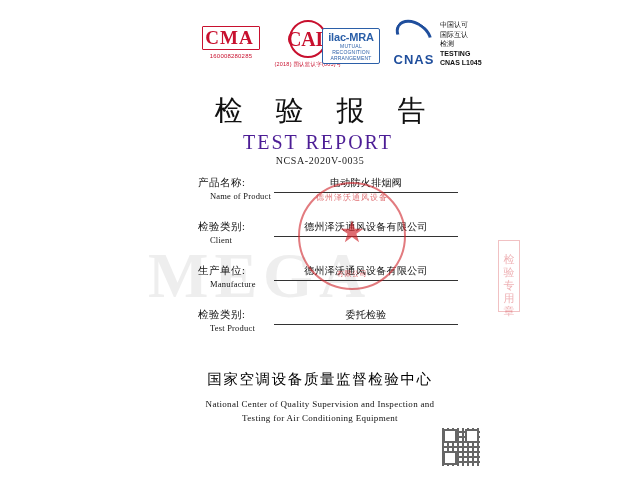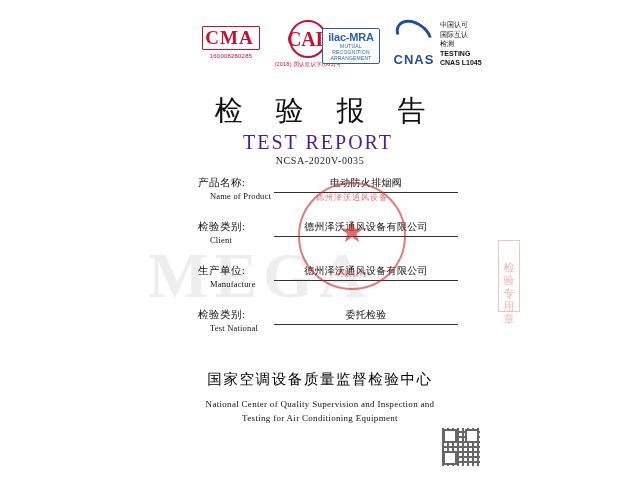--- a/index.html
+++ b/index.html
@@ -312,21 +312,21 @@
     position: absolute;
     left: 498px;
     top: 240px;
     width: 22px;
     height: 72px;
     border: 1.5px solid rgba(206, 32, 39, 0.28);
     color: rgba(206, 32, 39, 0.35);
     font-size: 11px;
     line-height: 13px;
     text-align: center;
-    padding-top: 20px;
+    padding-top: 12px;
     box-sizing: border-box;
     pointer-events: none;
   }
 
   
   .qr {
     position: absolute;
     left: 442px;
     top: 428px;
     width: 38px;
@@ -420,21 +420,21 @@
         <div class="label-cn">生产单位:</div>
         <div class="label-en">Manufacture</div>
       </div>
       <div class="field-value">德州泽沃通风设备有限公司</div>
       <div class="field-rule"></div>
     </div>
 
     <div class="field-row">
       <div class="field-label">
         <div class="label-cn">检验类别:</div>
-        <div class="label-en">Test National</div>
+        <div class="label-en">Test Product</div>
       </div>
       <div class="field-value">委托检验</div>
       <div class="field-rule"></div>
     </div>
 
   </div>
 
   <div class="seal">
     <div class="seal-top-text">德州泽沃通风设备</div>
     <div class="seal-star">★</div>

